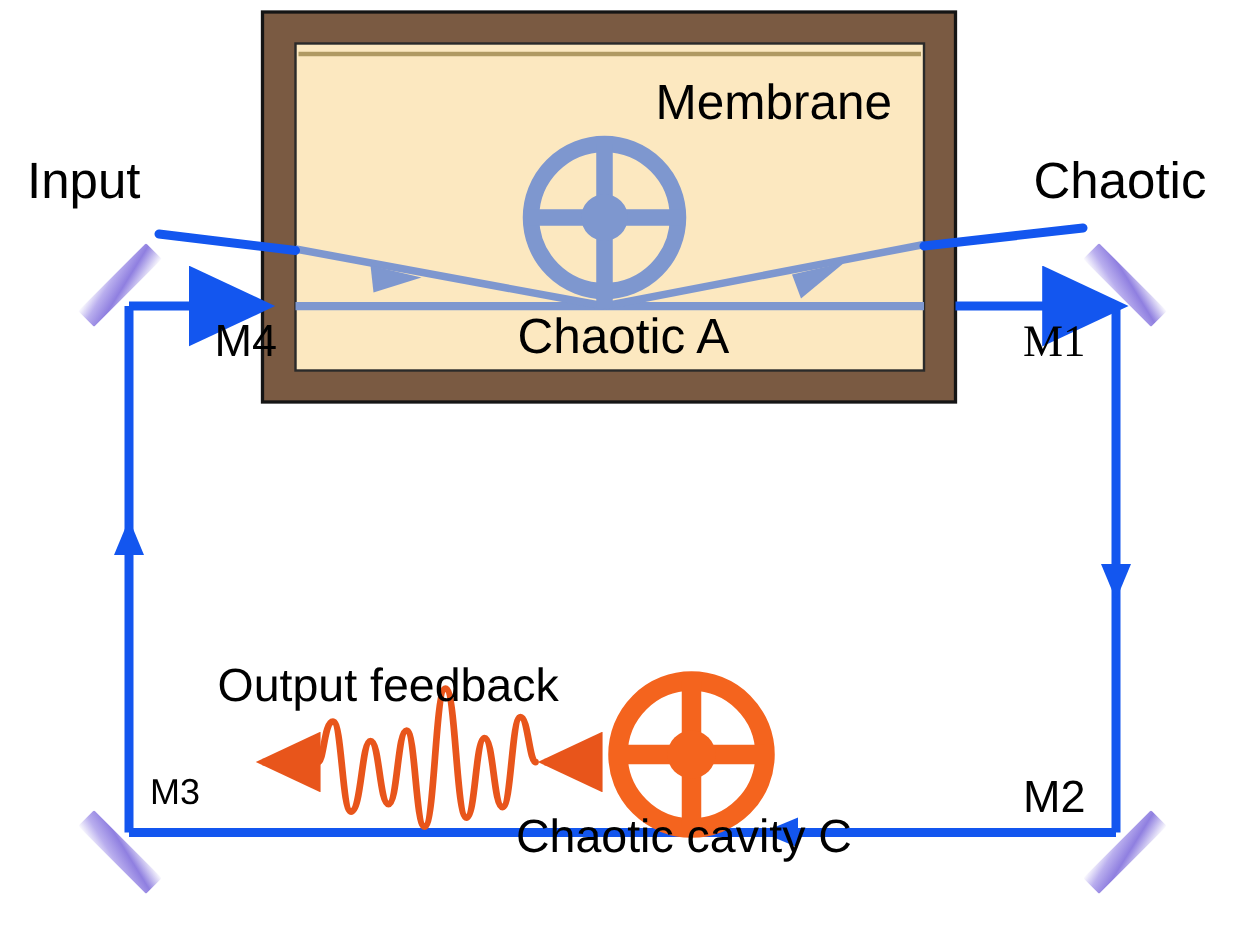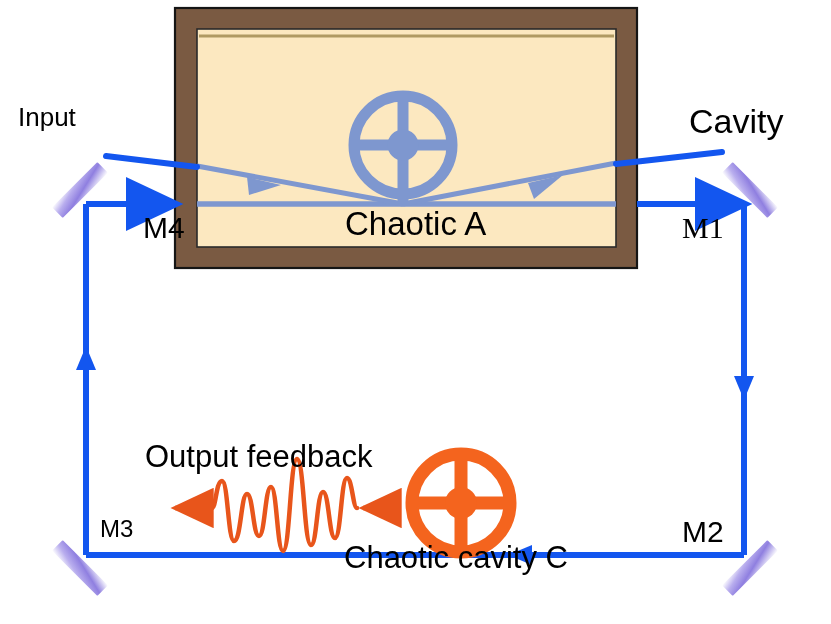--- a/index.html
+++ b/index.html
@@ -17,21 +17,21 @@
   }
   #scene { position: absolute; left: 0; top: 0; }
   .lbl {
     position: absolute;
     color: #000000;
     font-family: "Liberation Sans", sans-serif;
     white-space: nowrap;
     line-height: 1;
     user-select: none;
   }
-  .lbl-input     { left: 18px;  top: 104px; font-size: 26px; text-align: right; }
+  .lbl-input     { left: 18px;  top: 104px; font-size: 34px; text-align: right; }
   .lbl-output    { left: 689px; top: 104px; font-size: 34px; }
   .lbl-membrane  { left: 437px; top: 51px;  font-size: 33px; }
   .lbl-cavitya   { left: 345px; top: 207px; font-size: 33px; }
   .lbl-m4        { left: 101px; top: 213px; font-size: 30px; margin-left: 42px; }
   .lbl-m1        { left: 682px; top: 213px; font-size: 30px; font-family: Liberation Serif, serif; }
   .lbl-m3        { left: 100px; top: 517px; font-size: 24px; }
   .lbl-m2        { left: 682px; top: 517px; font-size: 30px; }
   .lbl-feedback  { left: 145px; top: 441px; font-size: 31px; }
   .lbl-chaoticc  { left: 344px; top: 542px; font-size: 31px; }
 </style>
@@ -165,21 +165,22 @@
                C241,494 241,541 234,541
                C228,541 228,481 222,481
                C216,481 216,508 212,508" fill="none" stroke="#e8551b" stroke-width="4.5" stroke-linecap="round"></path>
 
       <line x1="212" y1="508" x2="175" y2="508" stroke="#e8551b" stroke-width="4.5" marker-end="url(#arrOrange)"></line>
     </g>
 
   </svg>
 
   <div class="lbl lbl-input">Input</div>
-  <div class="lbl lbl-output">Cavity</div>
+  <div class="lbl lbl-output">Chaotic</div>
+  <div class="lbl lbl-membrane">Membrane</div>
   <div class="lbl lbl-cavitya">Chaotic A</div>
   <div class="lbl lbl-m4">M4</div>
   <div class="lbl lbl-m1">M1</div>
   <div class="lbl lbl-m3">M3</div>
   <div class="lbl lbl-m2">M2</div>
   <div class="lbl lbl-feedback">Output feedback</div>
   <div class="lbl lbl-chaoticc">Chaotic cavity C</div>
 
 </div>
 

